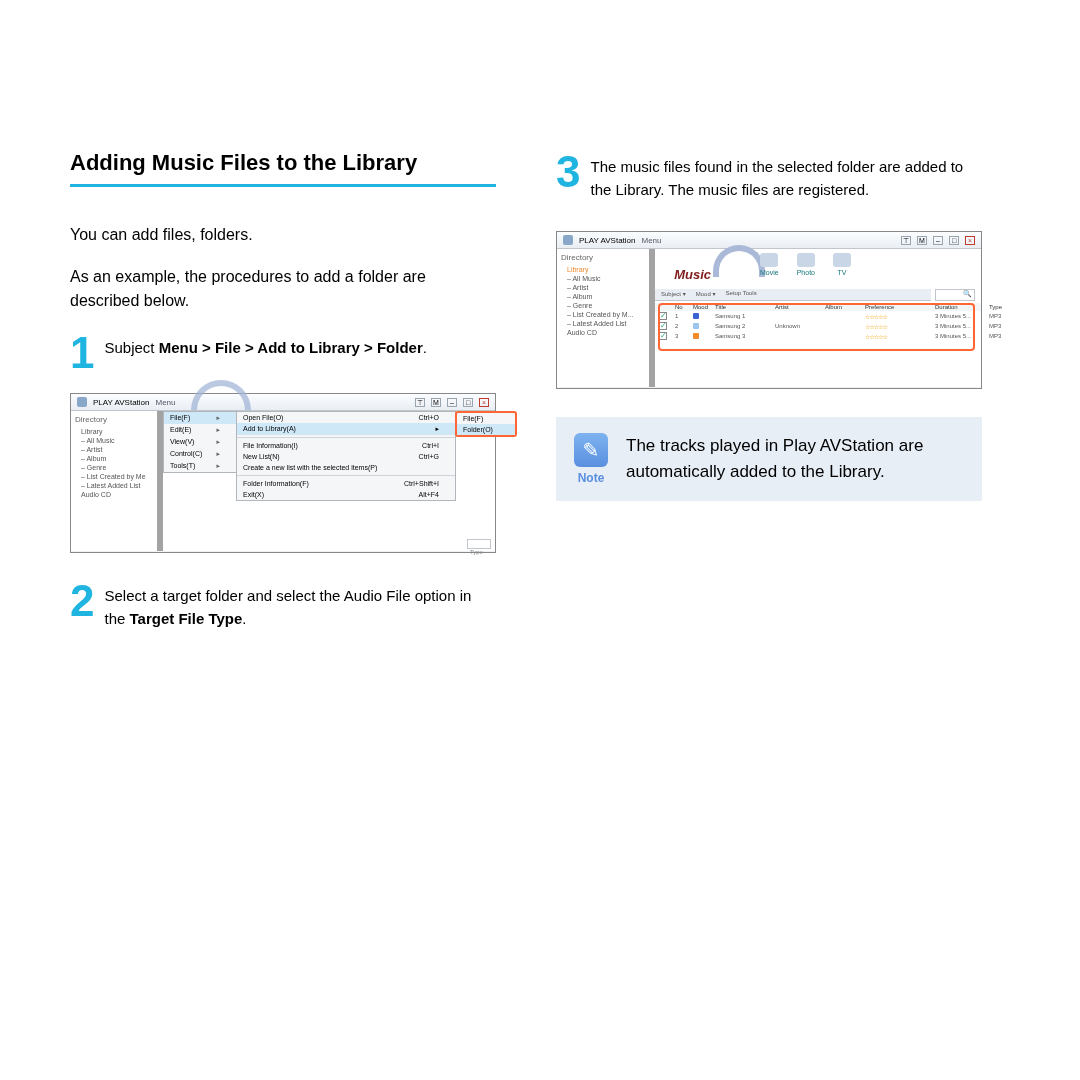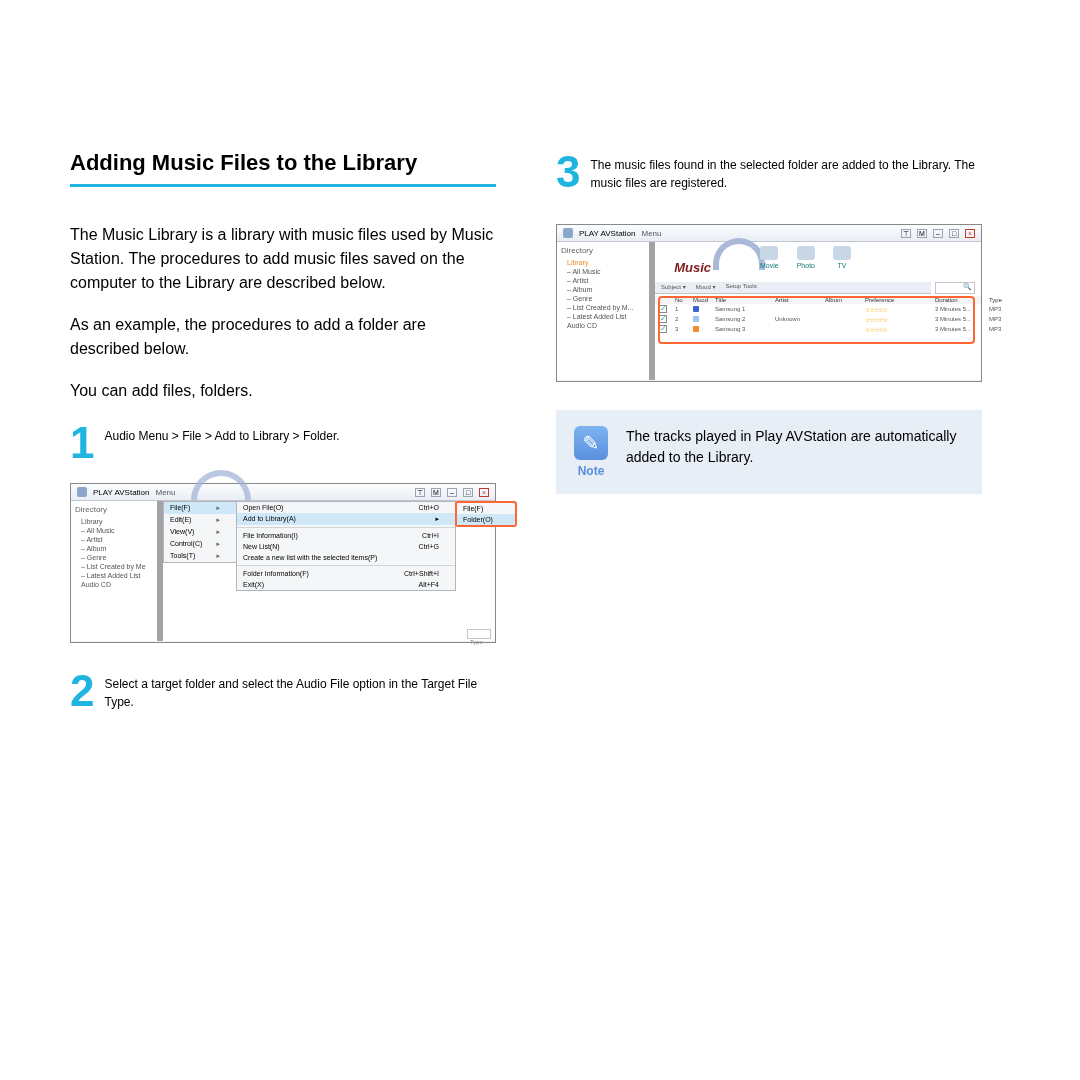--- a/index.html
+++ b/index.html
@@ -4,22 +4,22 @@
 <style>
   * { box-sizing: border-box; margin: 0; padding: 0; }
   html, body { width: 1080px; height: 1080px; background: #fff; font-family: Arial, Helvetica, sans-serif; color: #000; }
   .page { width: 1014px; height: 1080px; padding: 150px 32px 30px 70px; position: relative; }
   .cols { display: flex; gap: 60px; }
   .col { flex: 1; min-width: 0; }
   .heading { font-size: 22px; font-weight: bold; padding-bottom: 8px; border-bottom: 3px solid #20b4e0; margin-bottom: 36px; }
   .para { font-size: 16px; line-height: 1.5; margin-bottom: 18px; }
   .step { display: flex; gap: 10px; margin-bottom: 14px; }
   .step-num { color: #20b4e0; font-size: 44px; font-weight: bold; line-height: 1; flex: 0 0 auto; }
-  .step-text { font-size: 12px; line-height: 1.5; padding-top: 6px; }
-  .step-text b { font-weight: normal; }
+  .step-text { font-size: 15px; line-height: 1.5; padding-top: 6px; }
+  .step-text b { font-weight: bold; }
 
   
   .shot { border: 1px solid #888; background: #f0f2f4; margin: 18px 0 26px 0; position: relative; }
   .shot1 { height: 160px; }
   .shot-hdr { display: flex; align-items: center; gap: 6px; padding: 3px 6px; background: linear-gradient(#fbfdff,#e9eef4); border-bottom: 1px solid #c0c6cc; font-size: 8px; }
   .shot-hdr .wicons { margin-left: auto; display: flex; gap: 6px; }
   .wicon { width: 10px; height: 9px; border: 1px solid #9aa4af; font-size: 7px; line-height: 7px; text-align: center; }
   .wicon.red { color: #c0392b; border-color: #c0392b; }
   .shot-logo { width: 10px; height: 10px; background: #89a7c8; border-radius: 2px; }
   .shot-body { display: flex; height: calc(100% - 18px); }
@@ -61,41 +61,40 @@
   .chk.on::after{content:"✓"; position:absolute; top:-2px; left:0; font-size:8px; color:#2a7;}
   .mood-dot { width:6px; height:6px; border-radius:1px; }
   .stars { color:#f2a100; letter-spacing:-1px; }
   .side-item.sel { color:#f08a2a; }
 
   
   .note-box { background: #e8eef6; padding: 16px 18px; display: flex; gap: 18px; align-items: flex-start; border-radius: 1px; margin-top: 28px; }
   .note-ico { flex: 0 0 auto; text-align: center; }
   .note-ico .sq { width: 34px; height: 34px; border-radius: 6px; background: linear-gradient(#7eb3f0,#5a8fe0); display:flex; align-items:center; justify-content:center; color:#fff; font-size:20px; margin-bottom:4px;}
   .note-ico .lbl { color:#5a8fe0; font-size:12px; font-weight:bold; }
-  .note-text { font-size: 14px; line-height: 1.5; }
+  .note-text { font-size: 17px; line-height: 1.5; }
 
   .pagenum-wrap { position: absolute; bottom: 26px; left: 0; right: 0; text-align: center; }
   .pagenum { display: inline-block; background: linear-gradient(#5fd2ec,#20b4e0); color: #fff; font-weight: bold; padding: 4px 14px; border-radius: 10px; font-size: 17px; }
 </style>
 </head>
 <body>
 
 <div class="page">
   <div class="cols">
 
     <div class="col">
       <div class="heading">Adding Music Files to the Library</div>
-      <p class="para">The Music Library is a library with music files used by Music Station. The procedures to add music files saved on the computer to the Library are described below.</p>
+      <p class="para">You can add files, folders.</p>
       <p class="para">As an example, the procedures to add a folder are described below.</p>
-      <p class="para">You can add files, folders.</p>
 
       <div class="step">
         <div class="step-num">1</div>
         <div class="step-text">
-          <span>Audio </span><b>Menu &gt; File &gt; Add to Library &gt; Folder</b><span>.</span>
+          <span>Subject </span><b>Menu &gt; File &gt; Add to Library &gt; Folder</b><span>.</span>
         </div>
       </div>
 
       <div class="shot shot1">
         <div class="shot-hdr">
           <span class="shot-logo"></span>
           <span>PLAY AVStation</span>
           <span style="color:#556;">Menu</span>
           <div class="headphones"></div>
           <div class="wicons">

